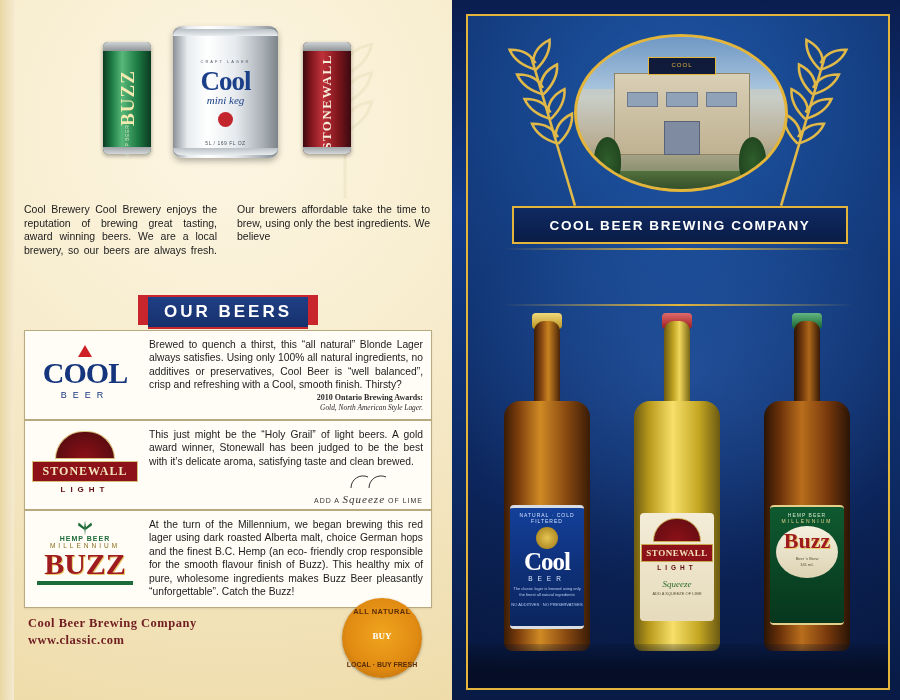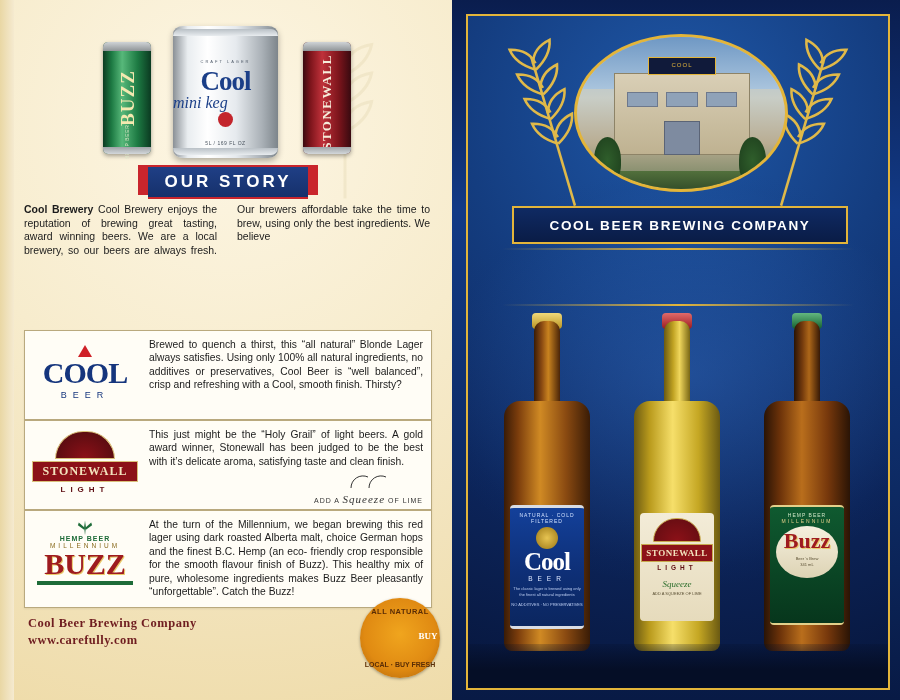--- a/index.html
+++ b/index.html
@@ -54,21 +54,21 @@
     border-radius:10px/8px;box-shadow:0 3px 6px rgba(0,0,0,.3);
   }
   .keg .ring{position:absolute;left:0;width:105px;height:7px;background:linear-gradient(180deg,#b9c0c6,#e8ecef);}
   .keg .r1{top:3px;border-radius:10px 10px 0 0;}
   .keg .r2{bottom:3px;border-radius:0 0 10px 10px;}
   .keg .cooltxt{
     position:absolute;left:0;top:40px;width:105px;text-align:center;
     font-family:"Liberation Serif",serif;font-weight:bold;font-size:27px;color:#1b3f88;letter-spacing:-1px;
   }
   .keg .cap2{position:absolute;left:0;top:33px;width:105px;text-align:center;font-size:4px;color:#55606e;letter-spacing:2px;}
-  .keg .mini{position:absolute;left:0;top:68px;width:105px;text-align:left;font-size:16px;color:#1b3f88;font-style:italic;font-family:"Liberation Serif",serif;}
+  .keg .mini{position:absolute;left:0;top:68px;width:105px;text-align:center;font-size:11px;color:#1b3f88;font-style:italic;font-family:"Liberation Serif",serif;}
   .keg .red{position:absolute;left:45px;top:86px;width:15px;height:15px;border-radius:50%;background:#c3252c;}
   .keg .ft{position:absolute;left:0;bottom:12px;width:105px;text-align:center;font-size:5px;color:#4a545f;letter-spacing:.5px;}
   
   .can-sw{
     left:303px;top:22px;width:48px;height:112px;
     background:linear-gradient(90deg,#3a0a10 0%,#7e151c 16%,#c0313a 40%,#7d151c 74%,#380a10 100%);
     border-radius:5px;box-shadow:0 2px 4px rgba(0,0,0,.35);
   }
   .can-sw .cap{position:absolute;left:0;top:0;width:48px;height:9px;background:linear-gradient(180deg,#cfd3d6,#8f9497);border-radius:5px 5px 0 0;}
   .can-sw .bot{position:absolute;left:0;bottom:0;width:48px;height:7px;background:linear-gradient(180deg,#9fa4a7,#d3d7da);border-radius:0 0 5px 5px;}
@@ -91,21 +91,21 @@
   .banner:before{left:-10px;}
   .banner:after{right:-10px;}
   .banner-story{left:148px;top:165px;width:160px;}
   .banner-beers{left:148px;top:295px;width:160px;}
 
   .story{
     position:absolute;left:24px;top:203px;width:406px;
     column-count:2;column-gap:20px;
     font-size:10.5px;line-height:13.6px;color:#1b1b1b;text-align:justify;
   }
-  .story b{font-weight:bold;}
+  .story b{font-weight:normal;}
 
   
   .beer-row{
     position:absolute;left:24px;width:406px;
     border:1px solid #b9a97e;background:#fffdf6;
     box-shadow:0 1px 2px rgba(0,0,0,.08);
   }
   .r-cool{top:330px;height:88px;}
   .r-stone{top:420px;height:88px;}
   .r-buzz{top:510px;height:96px;}
@@ -157,26 +157,26 @@
   }
   .lime .sq{font-family:"Liberation Serif",serif;font-style:italic;font-size:11px;}
 
   
   .foot{
     position:absolute;left:28px;top:615px;width:300px;
     color:#6f1d20;font-family:"Liberation Serif",serif;font-weight:bold;
     font-size:12.5px;line-height:17px;letter-spacing:.5px;
   }
   .seal{
-    position:absolute;left:360px;top:598px;width:80px;height:80px;border-radius:50%;
+    position:absolute;left:342px;top:598px;width:80px;height:80px;border-radius:50%;
     background:radial-gradient(circle at 50% 45%, #f0a51e 0%, #e08a12 60%, #a8600a 100%);
     box-shadow:0 1px 3px rgba(0,0,0,.35);
   }
   .seal .t{position:absolute;left:0;top:9px;width:80px;text-align:center;color:#5a2d05;font-size:7.5px;font-weight:bold;letter-spacing:.5px;}
-  .seal .m{position:absolute;left:0;top:33px;width:80px;text-align:center;color:#ffffff;font-size:9px;font-weight:bold;font-family:"Liberation Serif",serif;margin-left:28px;}
+  .seal .m{position:absolute;left:0;top:33px;width:80px;text-align:center;color:#ffffff;font-size:9px;font-weight:bold;font-family:"Liberation Serif",serif;}
   .seal .b{position:absolute;left:0;bottom:10px;width:80px;text-align:center;color:#5a2d05;font-size:7px;font-weight:bold;}
 
   
   .right{
     position:absolute;left:452px;top:0;width:448px;height:700px;
     background:linear-gradient(180deg,#0a1d4e 0%,#123a86 30%,#0d2a63 70%,#081a45 100%);
     overflow:hidden;
   }
   .right-inner{
     position:absolute;left:14px;top:14px;width:420px;height:672px;
@@ -346,47 +346,51 @@
         <div class="ring r2"></div>
       </div>
 
       <div class="can can-sw">
         <div class="cap"></div>
         <div class="vtxt">STONEWALL</div>
         <div class="bot"></div>
       </div>
     </div>
 
-    <div class="banner banner-story">OUR STORY</div>
 
     <div class="story">
       <p style="margin:0 0 8px 0;"><b>Cool Brewery</b> <span>Cool Brewery enjoys the reputation of brewing great tasting, award winning beers. We are a local brewery, so our beers are always fresh. Our brewers affordable take the time to brew, using only the best ingredients. We believe</span></p>
     </div>
 
+    <div class="banner banner-beers">OUR BEERS</div>
 
     <div class="beer-row r-cool">
       <div class="beer-logo">
         <div class="cool-logo">
           <div class="leaf"></div>
           <div class="w">COOL</div>
           <div class="b">BEER</div>
         </div>
       </div>
       <div class="beer-txt">Brewed to quench a thirst, this “all natural” Blonde Lager always satisfies. Using only 100% all natural ingredients, no additives or preservatives, Cool Beer is “well balanced”, crisp and refreshing with a Cool, smooth finish. Thirsty?</div>
+      <div class="award">
+        <div class="a1">2010 Ontario Brewing Awards:</div>
+        <div class="a2">Gold, North American Style Lager.</div>
+      </div>
     </div>
 
     <div class="beer-row r-stone">
       <div class="beer-logo">
         <div class="sw-logo">
           <div class="crest"></div>
           <div class="bar">STONEWALL</div>
           <div class="lt">LIGHT</div>
         </div>
       </div>
-      <div class="beer-txt">This just might be the “Holy Grail” of light beers. A gold award winner, Stonewall has been judged to be the best with it’s delicate aroma, satisfying taste and clean finish.</div>
+      <div class="beer-txt">This just might be the “Holy Grail” of light beers. A gold award winner, Stonewall has been judged to be the best with it’s delicate aroma, satisfying taste and clean brewed.</div>
       <div class="lime">
         <svg width="44" height="20" viewBox="0 0 44 20">
           <g fill="none" stroke="#333" stroke-width="1">
             <path d="M4 16 a12 12 0 0 1 17 -11"></path>
             <path d="M22 16 a12 12 0 0 1 17 -11"></path>
           </g>
         </svg>
         <div><span>ADD A</span>
         <span class="sq">Squeeze</span>
         <span>OF LIME</span></div>
@@ -407,21 +411,21 @@
           <div class="mill">MILLENNIUM</div>
           <div class="bz">BUZZ</div>
           <div class="ub"></div>
         </div>
       </div>
       <div class="beer-txt">At the turn of the Millennium, we began brewing this red lager using dark roasted Alberta malt, choice German hops and the finest B.C. Hemp (an eco- friendly crop responsible for the smooth flavour finish of Buzz). This healthy mix of pure, wholesome ingredients makes Buzz Beer pleasantly “unforgettable”. Catch the Buzz!</div>
     </div>
 
     <div class="foot">
       <div>Cool Beer Brewing Company</div>
-      <div>www.carefully.com</div>
+      <div>www.classic.com</div>
     </div>
 
     <div class="seal">
       <div class="t">ALL NATURAL</div>
       <div class="m">BUY</div>
       <div class="b">LOCAL · BUY FRESH</div>
     </div>
   </div>
 
   <div class="right">

